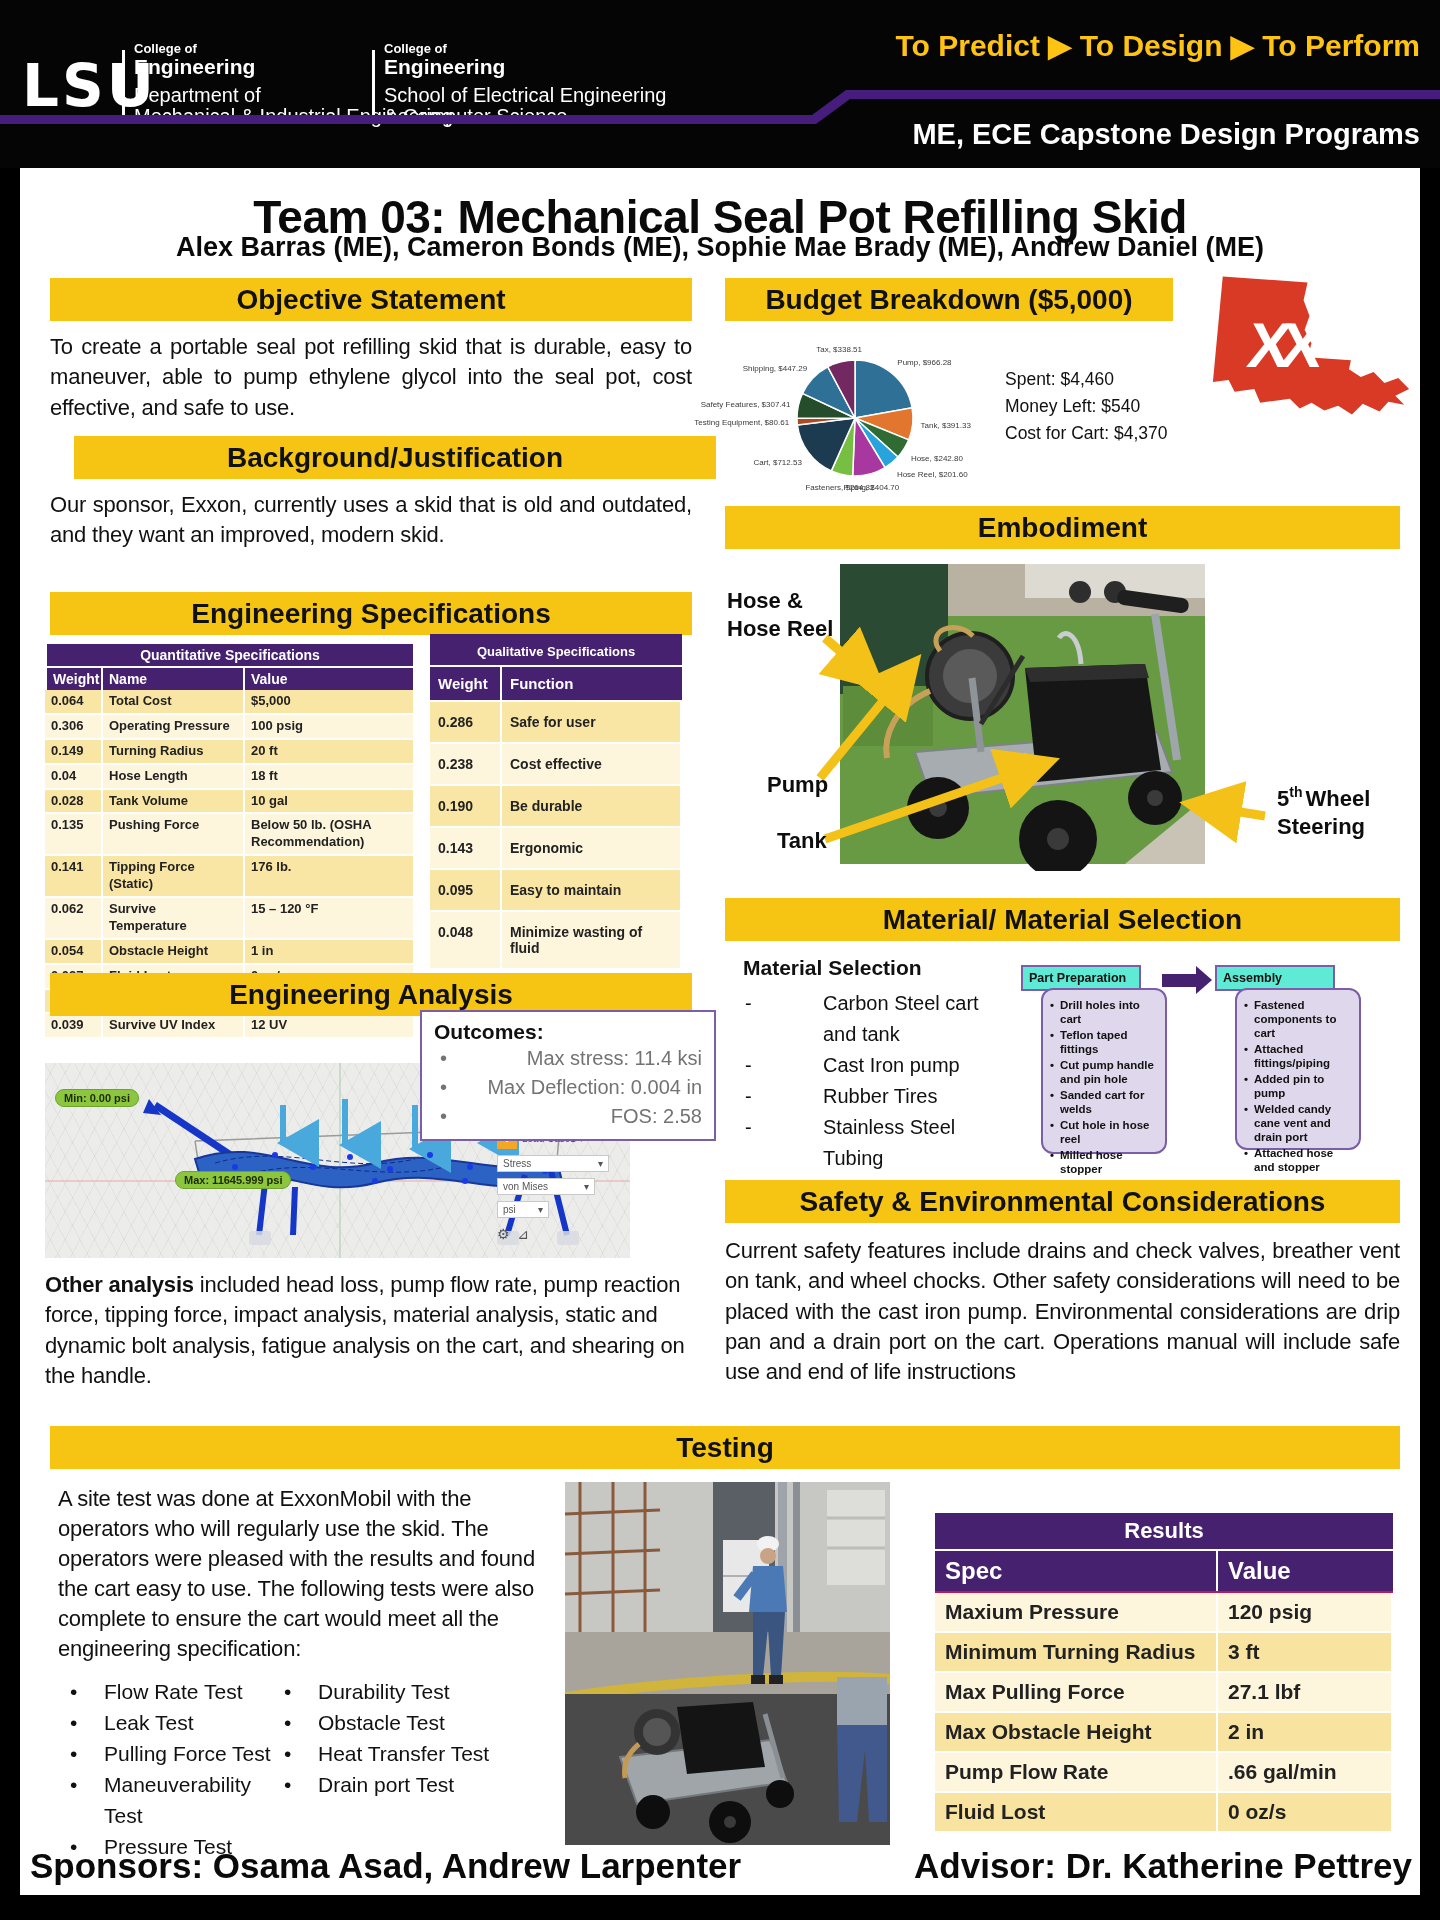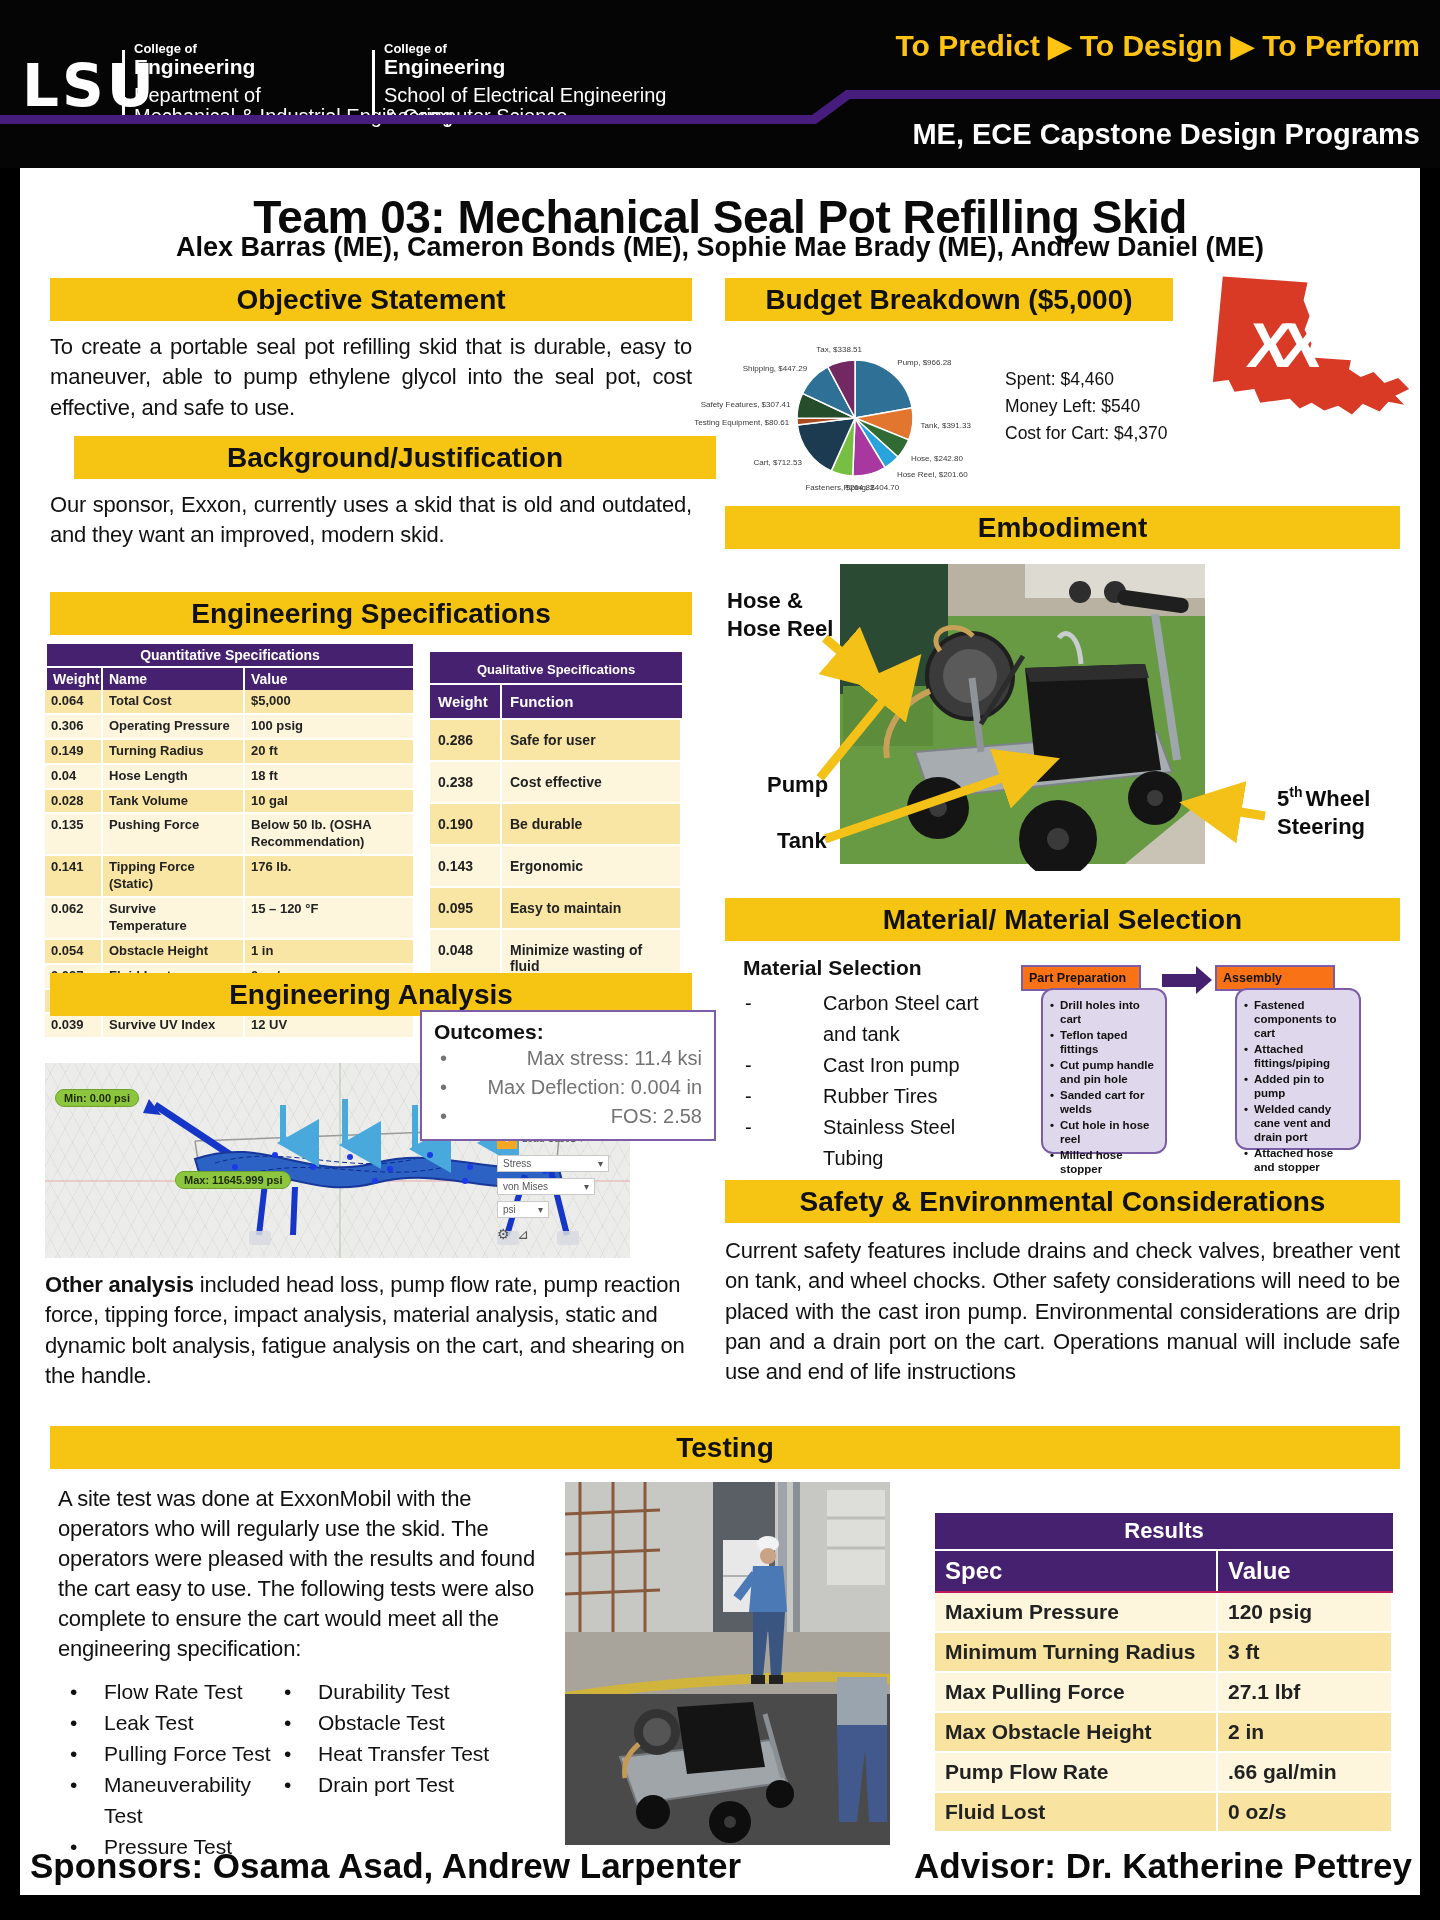--- a/index.html
+++ b/index.html
@@ -45,21 +45,21 @@
   .outcome-li{font-size:20px;color:#737373;position:relative;padding-left:46px;line-height:29px;text-align:right;}
   .outcome-li::before{content:"•";position:absolute;left:6px;}
   #fea{background:#ECECEA;
     background-image:repeating-linear-gradient(62deg,rgba(0,0,0,0.045) 0 1px,transparent 1px 13px),
                      repeating-linear-gradient(-62deg,rgba(0,0,0,0.045) 0 1px,transparent 1px 13px);}
   .pill{background:#8CC63E;border:1px solid #6da32c;border-radius:10px;font-size:11px;font-weight:bold;color:#1d2a00;padding:2px 8px;white-space:nowrap;}
   .fea-ui{font-size:10px;color:#444;}
   .fea-dd{background:#fff;border:1px solid #c9c9c9;padding:2px 5px;margin-top:6px;color:#555;white-space:nowrap;}
   .warn{display:inline-block;width:20px;height:20px;background:#F5A623;color:#fff;font-weight:bold;text-align:center;line-height:20px;margin-right:5px;}
   
-  .flow-label{background:#f97316;border:2px solid #7B5EA7;font-size:12.5px;font-weight:bold;color:#111;padding:4px 6px;}
+  .flow-label{background:#5eead4;border:2px solid #7B5EA7;font-size:12.5px;font-weight:bold;color:#111;padding:4px 6px;}
   .flow-box{background:#DFD8EC;border:2px solid #7B5EA7;border-radius:12px;padding:6px 4px 6px 6px;}
   .flow-li{font-size:11.5px;font-weight:bold;color:#111;position:relative;padding-left:11px;line-height:1.22;margin:2px 0;}
   .flow-li::before{content:"•";position:absolute;left:1px;}
   .flow-arrow{width:34px;height:13px;background:#452170;}
   .flow-arrow::after{content:"";position:absolute;left:34px;top:-8px;border-left:16px solid #452170;border-top:14px solid transparent;border-bottom:14px solid transparent;}
   .dash-item{font-size:20px;color:#111;position:relative;padding-left:80px;line-height:31px;}
   .dash-item::before{content:"-";position:absolute;left:2px;}
   .test-li{font-size:21px;color:#111;position:relative;padding-left:36px;line-height:31px;}
   .test-li::before{content:"•";position:absolute;left:2px;}
   .footer-txt{font-size:35px;font-weight:bold;color:#0a0a0a;white-space:nowrap;}
@@ -167,21 +167,21 @@
           <div class="td">24in &lt; Height &lt; 32 in</div>
         </div>
         <div class="tr">
           <div class="td">0.039</div>
           <div class="td">Survive UV Index</div>
           <div class="td">12 UV</div>
         </div>
       </div>
   </div>
 
-  <div class="abs" style="left:410px;top:484px;width:252px;">
+  <div class="abs" style="left:410px;top:466px;width:252px;">
     <div class="tbl-title" style="font-size:13px;padding:10px 0 6px 0;">Qualitative Specifications</div>
     <div class="tbl-hdr" style="grid-template-columns:72px 1fr;font-size:15px;border-top:2px solid #fff;">
       <span style="padding:8px;border-right:2px solid #fff;">Weight</span>
       <span style="padding:8px;">Function</span>
     </div>
     <div class="qual-rows" style="border-top:2px solid #fff;">
         <div class="tr">
           <div class="td">0.286</div>
           <div class="td">Safe for user</div>
         </div>

